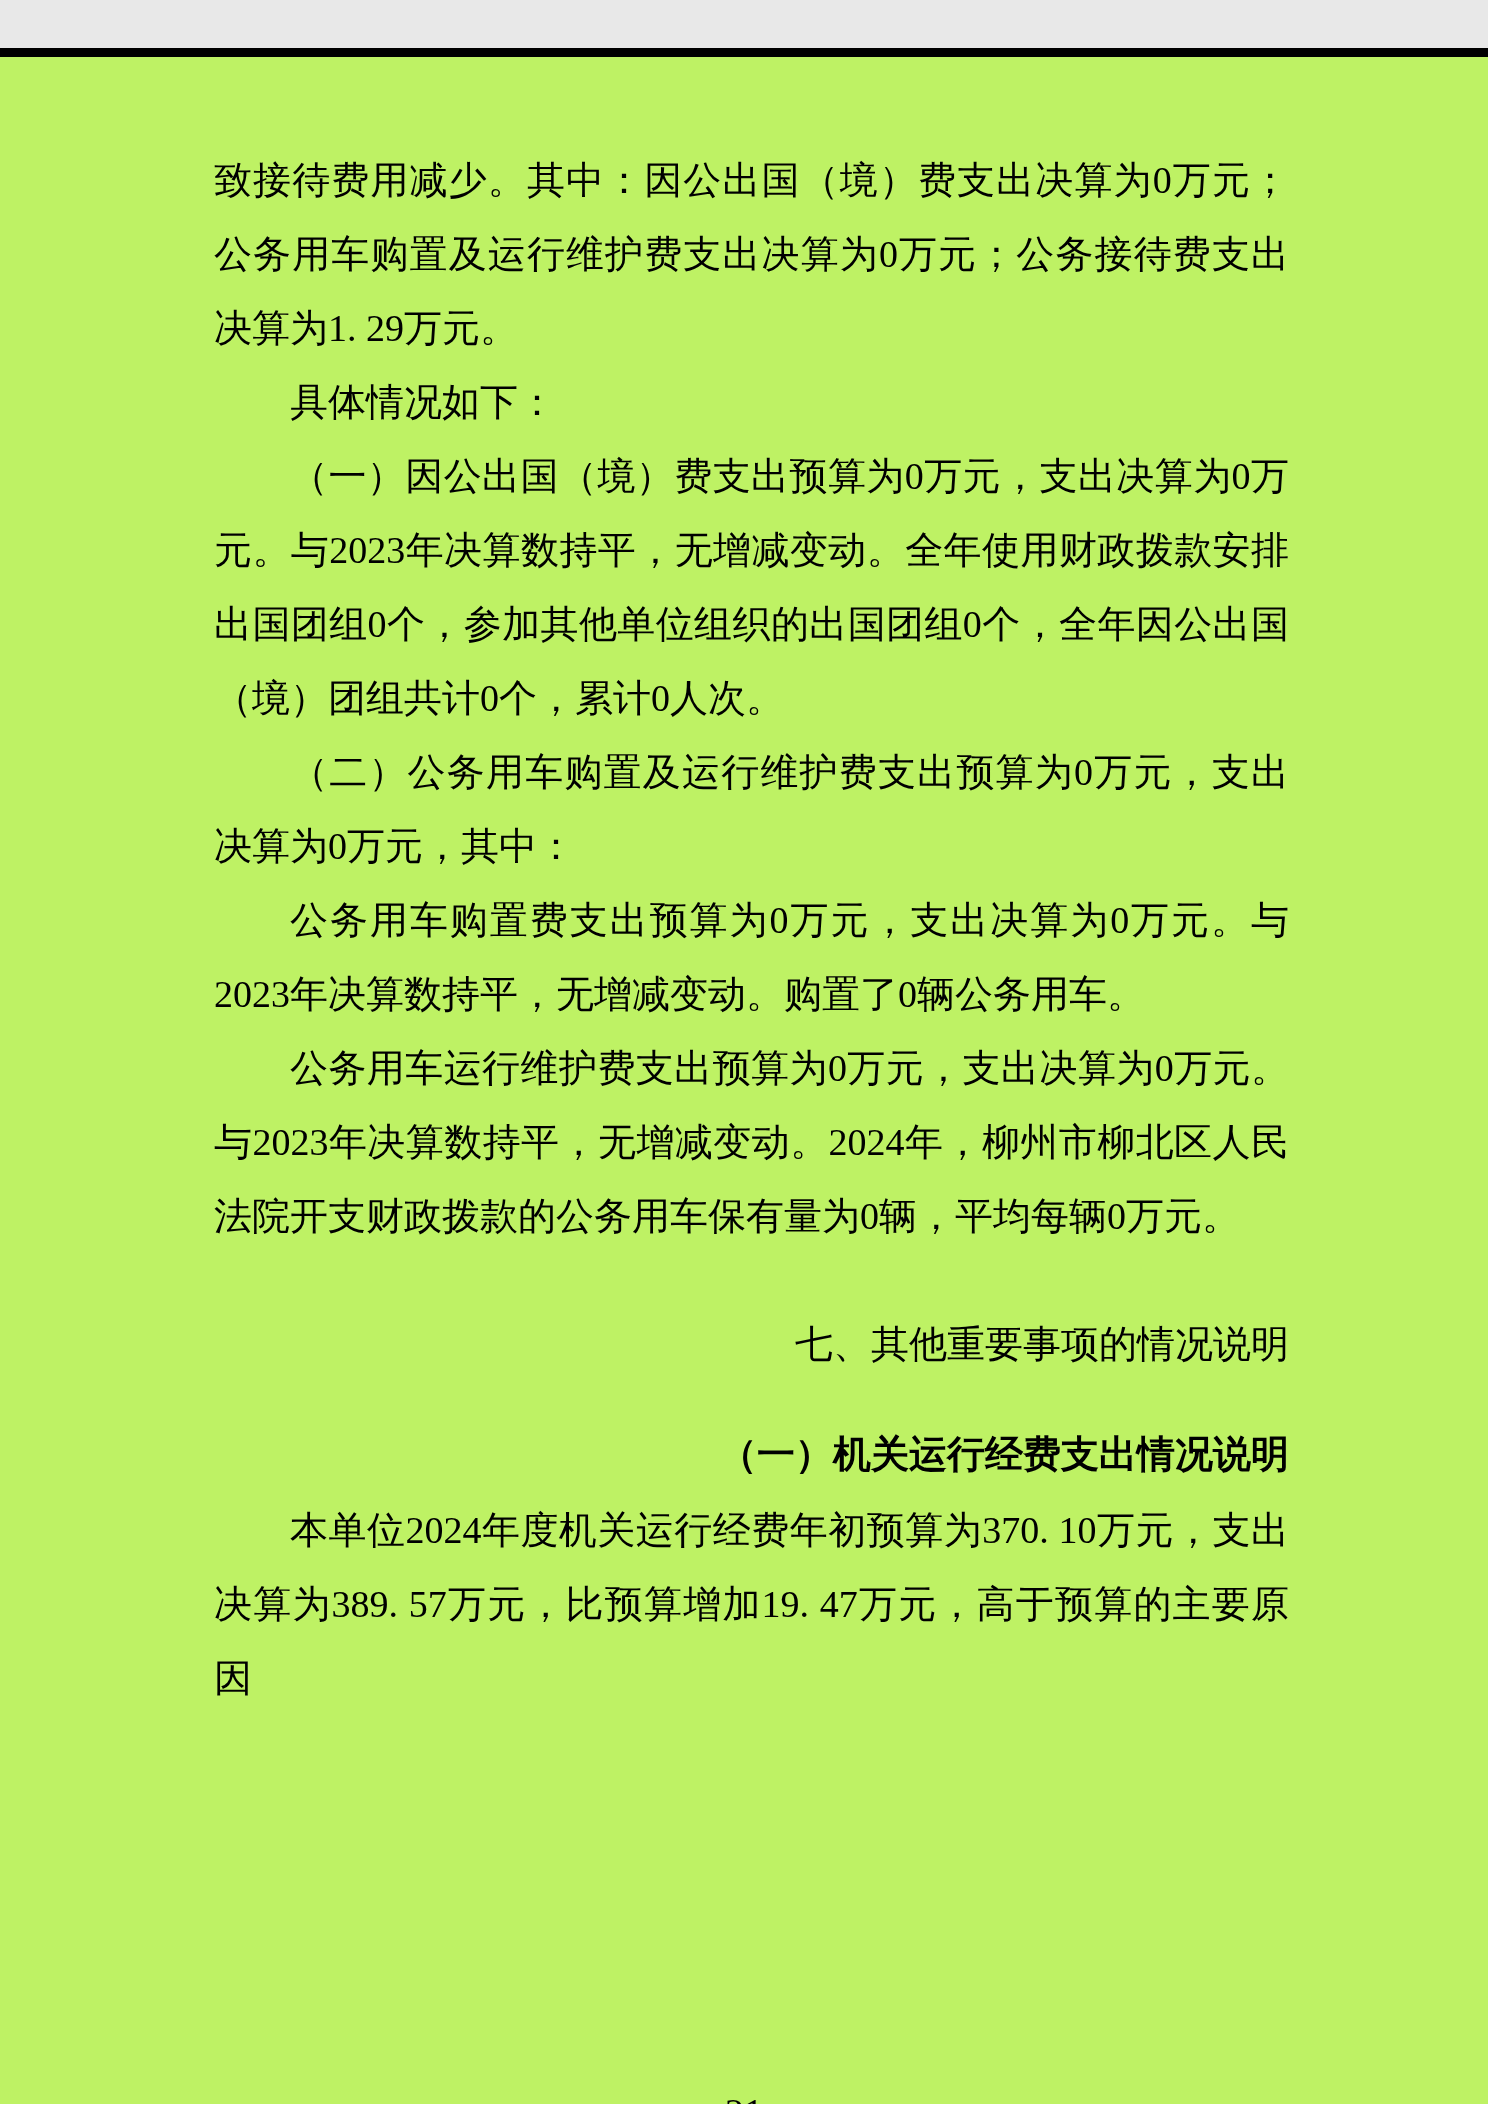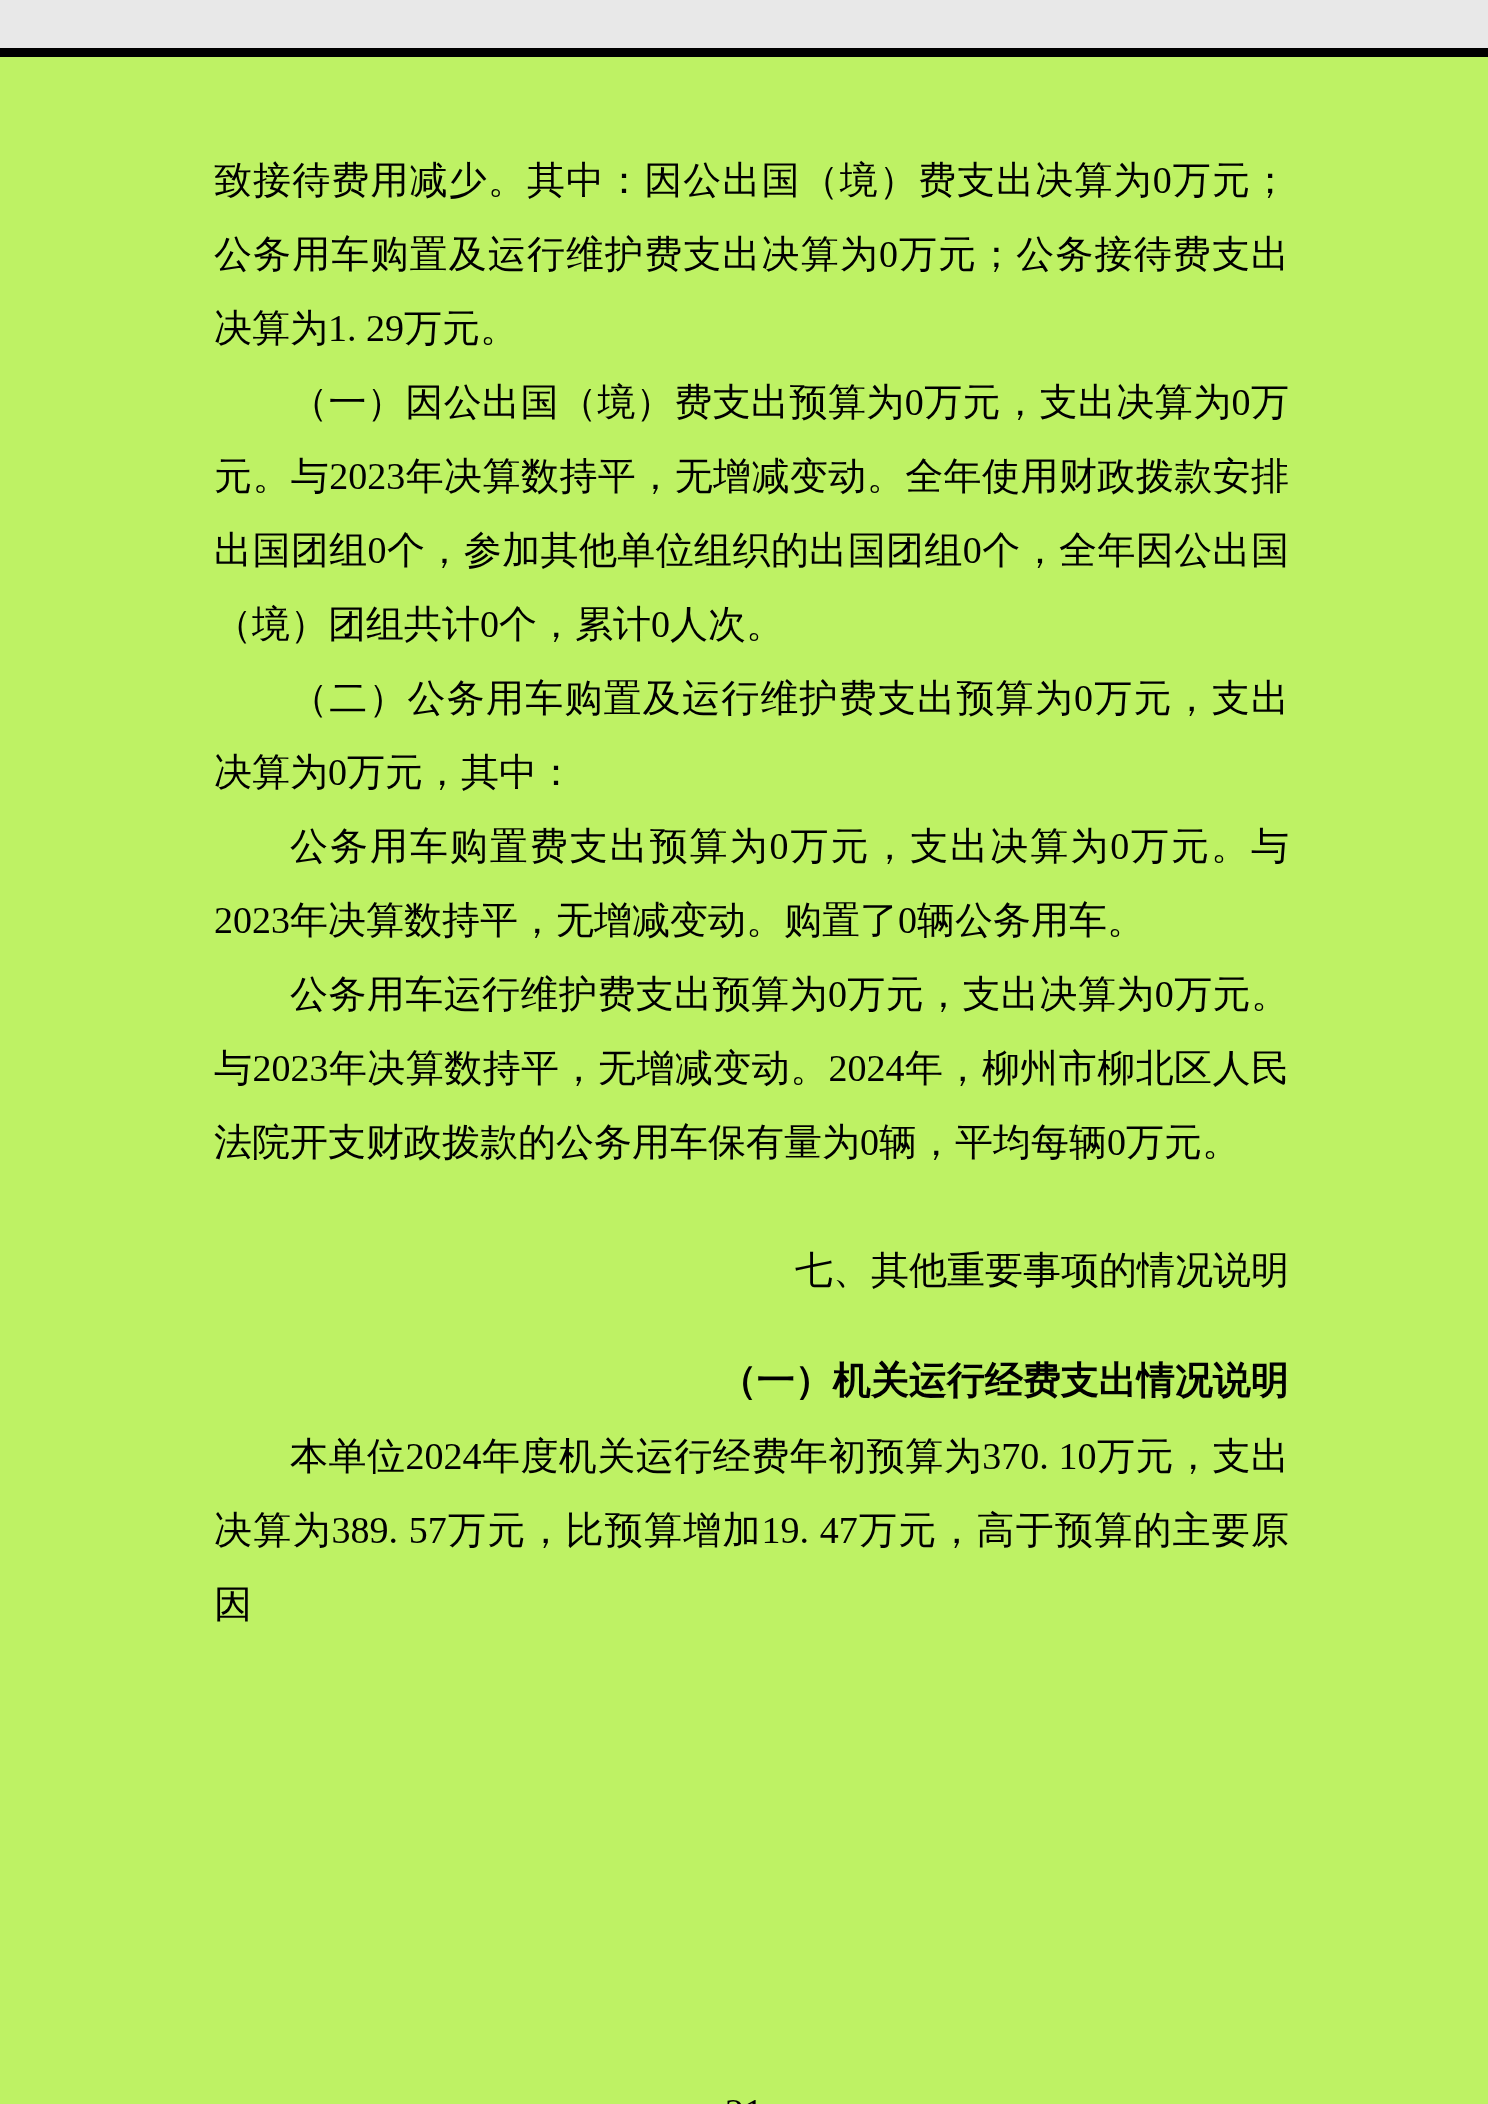--- a/index.html
+++ b/index.html
@@ -67,20 +67,21 @@
 </style>
 </head>
 <body>
 
 <div class="page">
   <div class="top-bar"></div>
 
   <div class="content">
     <p class="para no-indent">致接待费用减少。其中：因公出国（境）费支出决算为0万元；公务用车购置及运行维护费支出决算为0万元；公务接待费支出决算为1. 29万元。</p>
 
+    <p class="para">具体情况如下：</p>
 
     <p class="para">（一）因公出国（境）费支出预算为0万元，支出决算为0万元。与2023年决算数持平，无增减变动。全年使用财政拨款安排出国团组0个，参加其他单位组织的出国团组0个，全年因公出国（境）团组共计0个，累计0人次。</p>
 
     <p class="para">（二）公务用车购置及运行维护费支出预算为0万元，支出决算为0万元，其中：</p>
 
     <p class="para">公务用车购置费支出预算为0万元，支出决算为0万元。与2023年决算数持平，无增减变动。购置了0辆公务用车。</p>
 
     <p class="para">公务用车运行维护费支出预算为0万元，支出决算为0万元。与2023年决算数持平，无增减变动。2024年，柳州市柳北区人民法院开支财政拨款的公务用车保有量为0辆，平均每辆0万元。</p>
 
 

